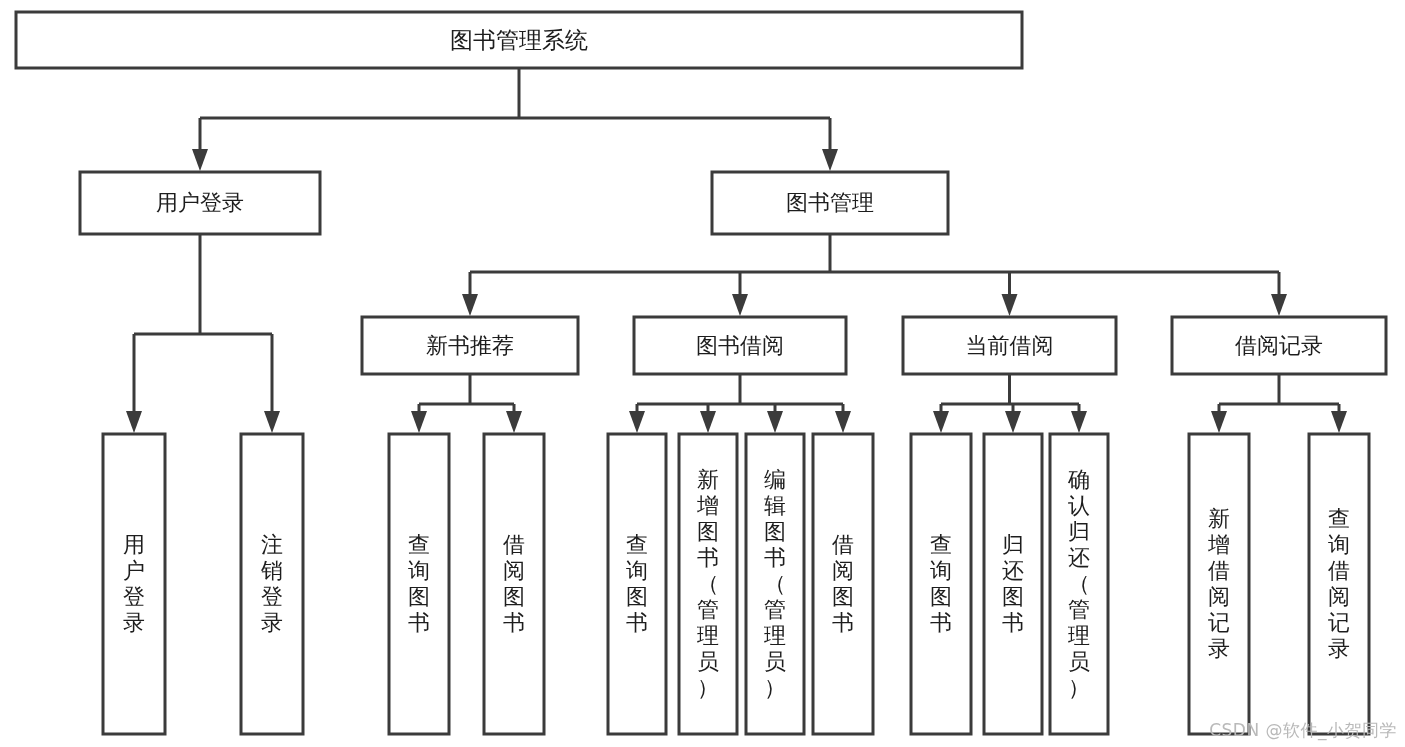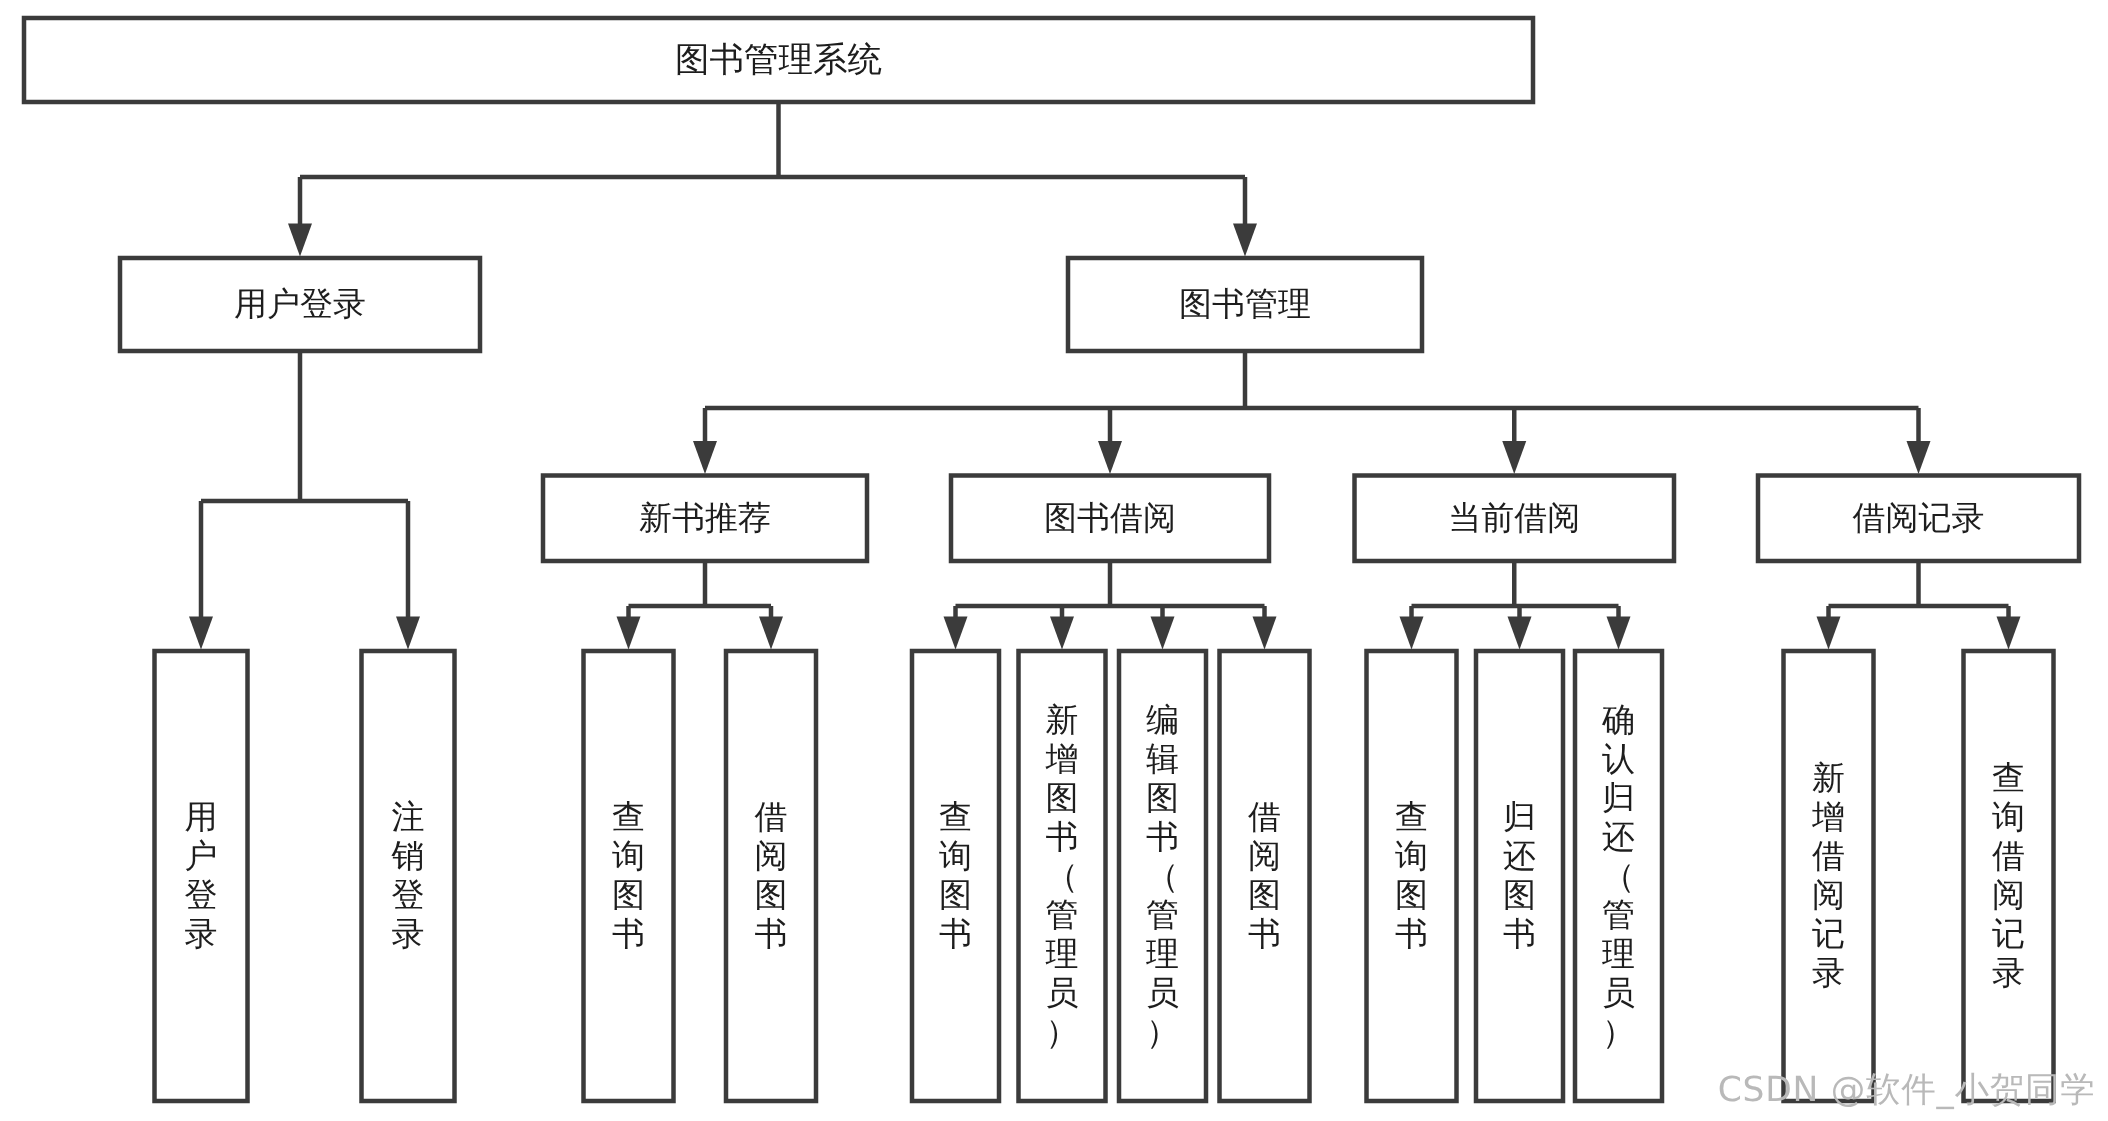--- a/index.html
+++ b/index.html
@@ -55,21 +55,21 @@
     font-family: "DejaVu Sans", "Liberation Sans", sans-serif;
     font-size: 22px;
     fill: #1d1d1d;
     text-anchor: middle;
   }
   .watermark {
     position: absolute;
     right: 8px;
     bottom: 5px;
     font-family: "DejaVu Sans", "Liberation Sans", sans-serif;
-    font-size: 23px;
+    font-size: 17px;
     color: #b9b9b9;
     letter-spacing: 0.5px;
     white-space: nowrap;
     user-select: none;
   }
 </style>
 </head>
 <body>
 
 <div id="diagram-root">

